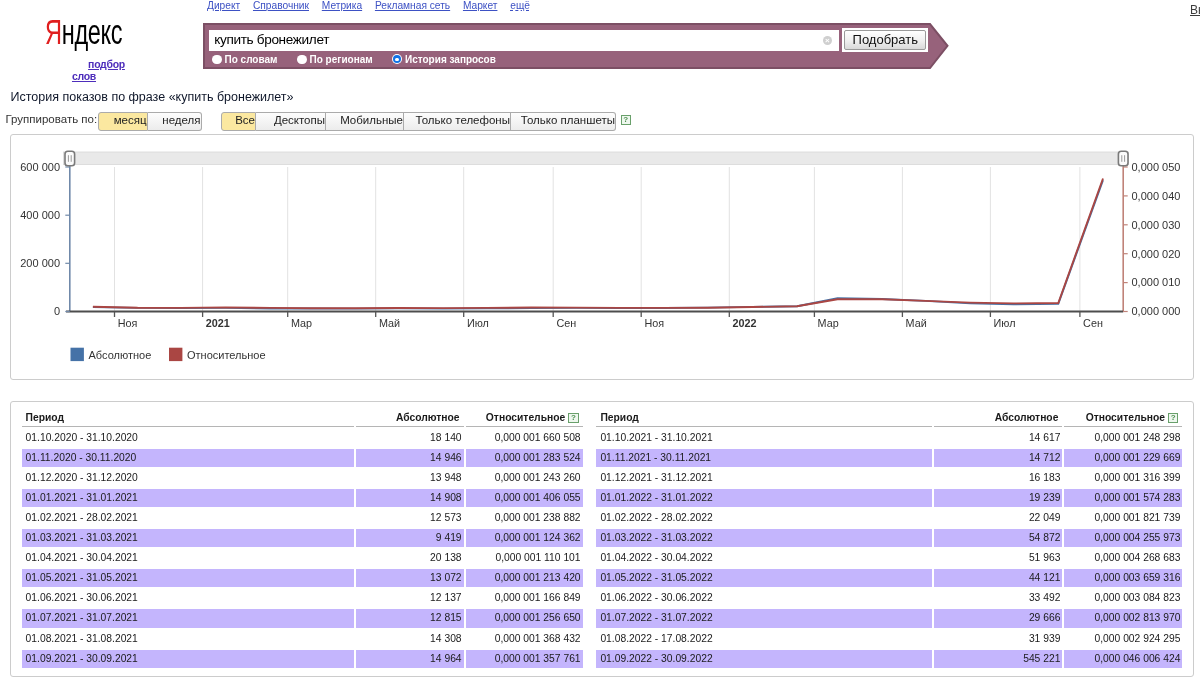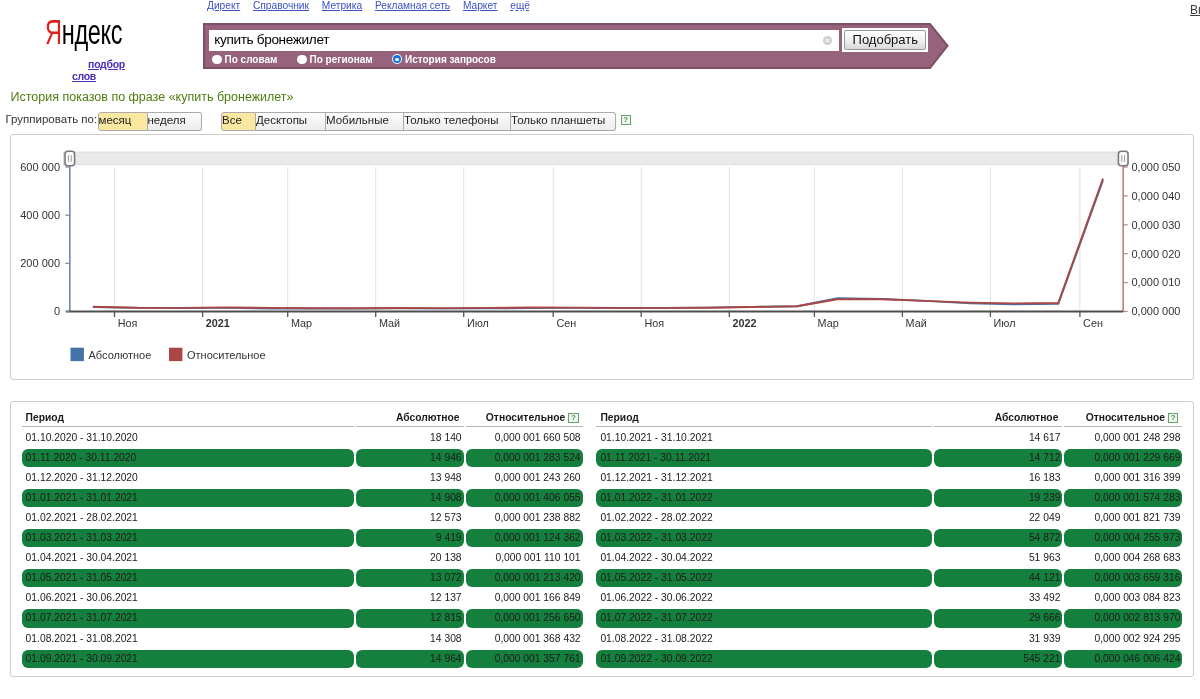--- a/index.html
+++ b/index.html
@@ -26,40 +26,40 @@
 .sbtn{width:80px;height:18.8px;background:linear-gradient(#ffffff,#efefef 55%,#d9d9d9);border:1px solid #9a9a9a;border-radius:2px;font-size:13px;color:#111;text-align:center;line-height:18.5px;}
 .radios{top:53.8px;left:212px;color:#fff;font-size:10px;font-weight:bold;}
 .radios .it{position:absolute;top:0;white-space:nowrap;}
 .rdot{display:inline-block;width:9.5px;height:9.5px;border-radius:50%;background:#fff;vertical-align:-1.5px;margin-right:3px;}
 .rsel{display:inline-block;width:10px;height:10px;border-radius:50%;background:#fff;vertical-align:-1.5px;margin-right:3px;position:relative;}
 .rsel:after{content:"";position:absolute;left:1.1px;top:1.1px;width:7.8px;height:7.8px;border-radius:50%;background:#1273e6;}
 .rsel:before{content:"";position:absolute;left:3.3px;top:3.3px;width:3.4px;height:3.4px;border-radius:50%;background:#fff;z-index:2;}
 .allreg{top:53.2px;left:700px;width:138.5px;text-align:right;font-size:11px;margin-top:40px;}
 .allreg a{color:#fff;}
 
-.h1{top:89.5px;left:10.5px;font-size:12.5px;color:#4d7c0f;}
+.h1{top:89.5px;left:10.5px;font-size:12.5px;color:#0f172a;}
 .grpby{top:113px;left:5.5px;font-size:11.5px;color:#333;}
 .btng{top:111.5px;height:15.5px;display:flex;}
-.btng .b{box-sizing:border-box;height:19px;line-height:14.5px;padding:0;font-size:11.5px;color:#222;background:linear-gradient(#fdfdfd,#ececec);border:1px solid #ababab;border-left:none;text-align:left;}
+.btng .b{box-sizing:border-box;height:19px;line-height:14.5px;padding:0;font-size:11.5px;color:#222;background:linear-gradient(#fdfdfd,#ececec);border:1px solid #ababab;border-left:none;text-align:right;}
 .btng .b:first-child{border-left:1px solid #ababab;border-radius:3px 0 0 3px;}
 .btng .b:last-child{border-radius:0 3px 3px 0;}
 .btng .sel{background:#fbe8a0;}
 .qico{display:inline-block;width:8.5px;height:8.5px;border:1px solid #69a06b;background:#eef7ee;color:#4d8f50;font-size:8px;line-height:8.5px;text-align:center;font-weight:bold;}
 .q{display:inline-block;width:8.5px;height:8.5px;border:1px solid #69a06b;background:#eef7ee;color:#4d8f50;font-size:8px;line-height:8.5px;text-align:center;font-weight:bold;vertical-align:1px;}
 
 .box{border:1px solid #ccc;border-radius:3px;background:#fff;}
 .chartbox{top:133.5px;left:10px;width:1182px;height:244px;}
 .tablebox{top:401px;left:10px;width:1182px;height:274px;}
 
 table.stat{border-collapse:separate;border-spacing:2px;table-layout:fixed;font-size:10.3px;color:#1a1a1a;}
 table.stat th{font-size:10.3px;font-weight:bold;text-align:left;padding:0 4px;border-bottom:1px solid #b5b5b5;height:17px;line-height:17px;}
 table.stat td{padding:0 2px 0 4px;height:18.1px;line-height:18.1px;white-space:nowrap;overflow:hidden;}
 table.stat .r{text-align:right;}
 table.stat .l{text-align:left;}
-table.stat tr.g td{background:#15803d;border-radius:6px;}
+table.stat tr.g td{background:#c4b5fd;}
 .tl{top:406.6px;left:19.6px;}
 .tr2{top:406.6px;left:594.4px;}
 </style></head>
 <body>
 <div id="page">
 <div class="abs nav"><a href="#">Директ</a><a href="#">Справочник</a><a href="#">Метрика</a><a href="#">Рекламная сеть</a><a href="#">Маркет</a><a href="#" style="text-decoration-style:dashed">ещё</a></div>
 <div class="abs exit"><a href="#">Выход</a></div>
 <div class="abs logo">
       <div class="yword"><span class="red">Я</span>ндекс</div>
       <div class="sub"><a href="#">подбор слов</a></div>
@@ -307,21 +307,21 @@
             <td class="l">01.06.2022 - 30.06.2022</td>
             <td class="r">33 492</td>
             <td class="r">0,000 003 084 823</td>
           </tr>
           <tr class="g">
             <td class="l">01.07.2022 - 31.07.2022</td>
             <td class="r">29 666</td>
             <td class="r">0,000 002 813 970</td>
           </tr>
           <tr>
-            <td class="l">01.08.2022 - 31.08.2022</td>
+            <td class="l">01.08.2022 - 17.08.2022</td>
             <td class="r">31 939</td>
             <td class="r">0,000 002 924 295</td>
           </tr>
           <tr class="g">
             <td class="l">01.09.2022 - 30.09.2022</td>
             <td class="r">545 221</td>
             <td class="r">0,000 046 006 424</td>
           </tr>
         </tbody>
       </table>

